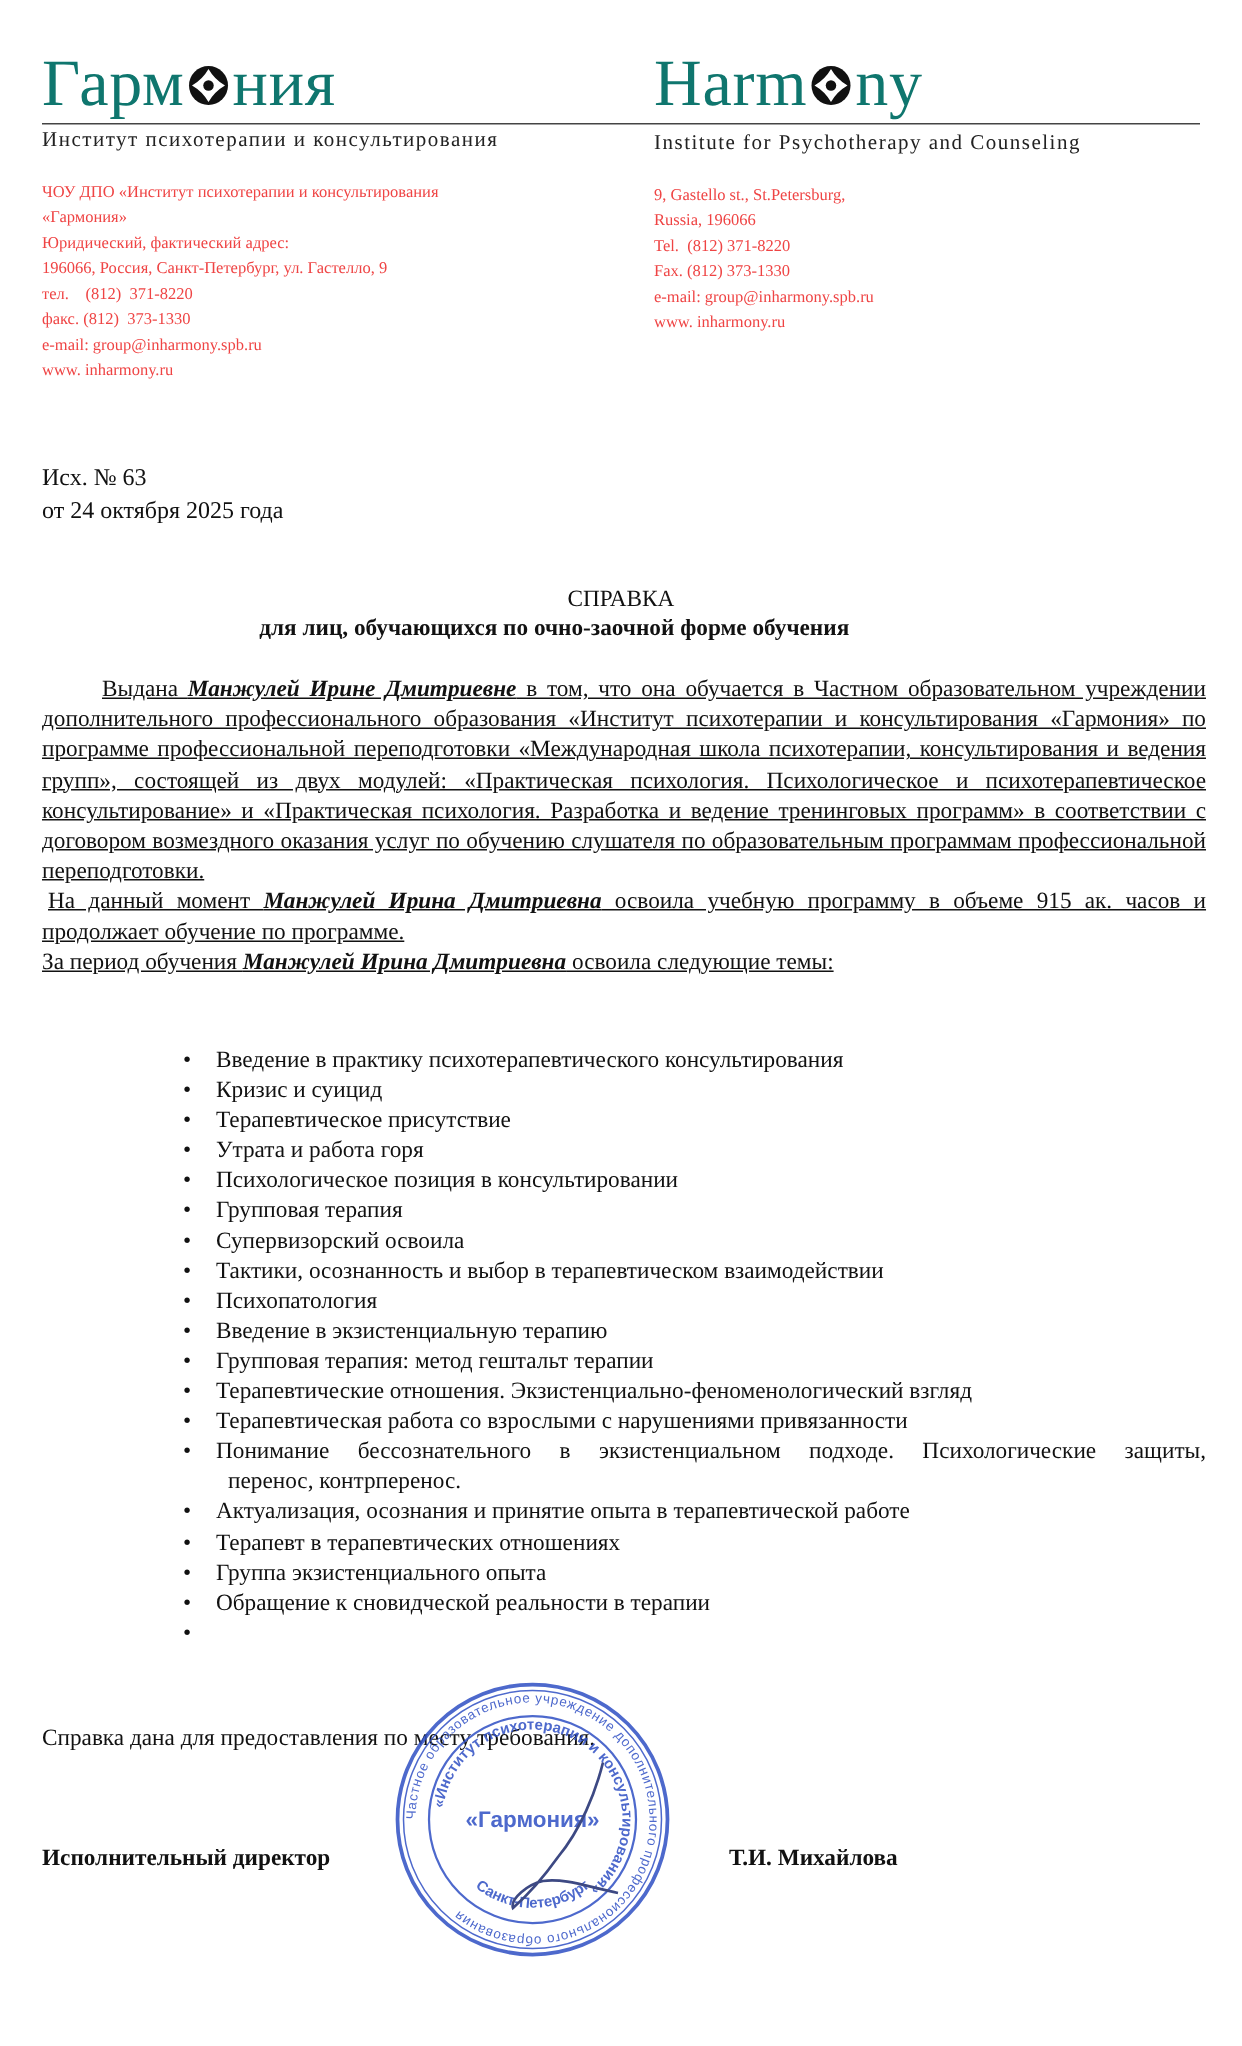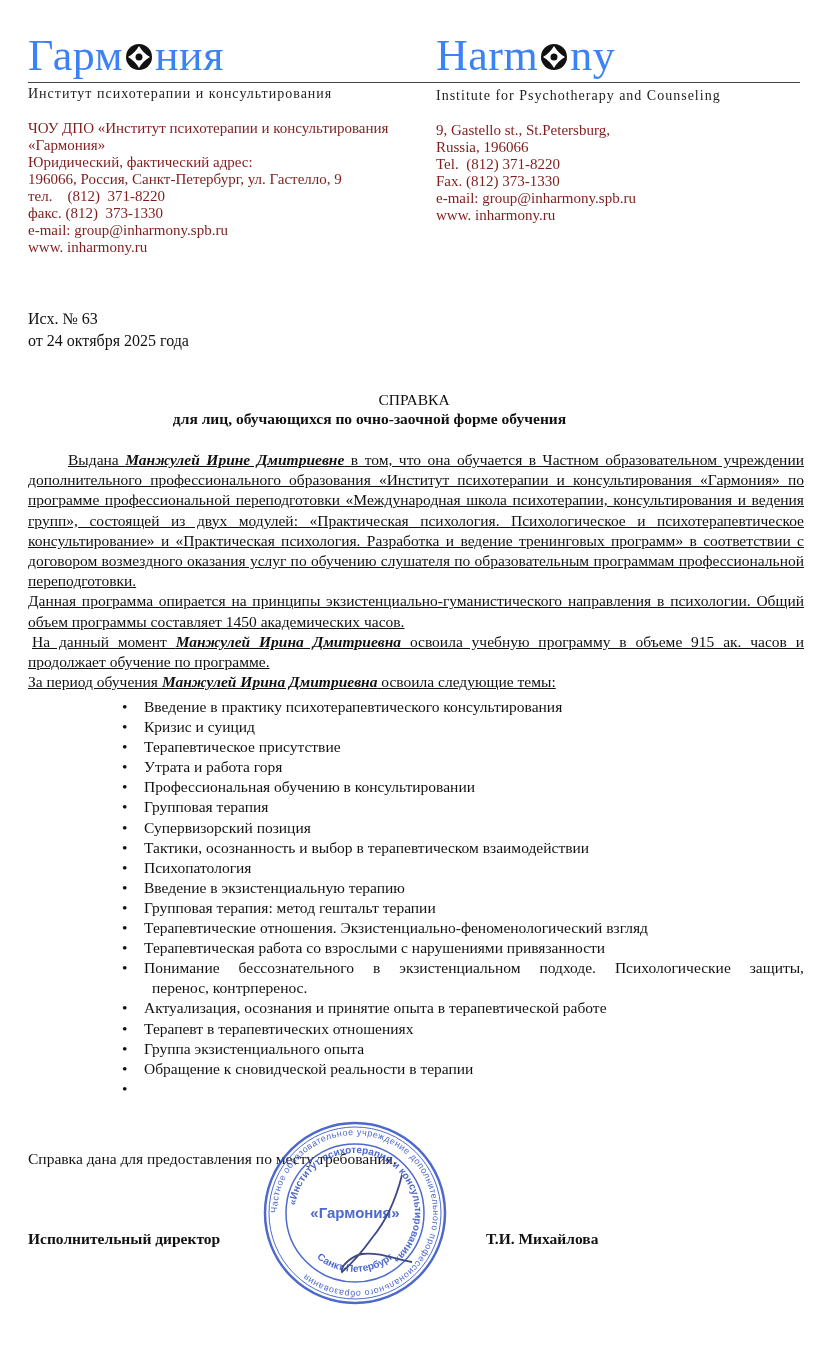--- a/index.html
+++ b/index.html
@@ -3,25 +3,25 @@
 <meta charset="utf-8">
 <style>
   html, body { margin: 0; padding: 0; background: #ffffff; }
   body {
     width: 828px; height: 1364px; position: relative; overflow: hidden;
     font-family: "Liberation Serif", "DejaVu Serif", serif; color: #111;
   }
   .abs { position: absolute; }
 
   
-  .logo { font-size: 44px; line-height: 44px; color: #3b82f6; letter-spacing: 0.5px; white-space: nowrap; }
+  .logo { font-size: 44px; line-height: 44px; color: #0f766e; letter-spacing: 0.5px; white-space: nowrap; }
   .logo .glyph { display: inline-block; width: 30px; height: 30px; vertical-align: -2px; margin: 0 1px; }
   .rule { height: 0; border-top: 1.5px solid #444; }
   .subtitle { font-size: 14px; letter-spacing: 1px; color: #222; white-space: nowrap; }
-  .addr { font-size: 15px; line-height: 17px; color: #7f1d1d; }
+  .addr { font-size: 11px; line-height: 17px; color: #ef4444; }
   .addr div { white-space: nowrap; }
 
   .ref { font-size: 16px; line-height: 22px; }
 
   .title { font-size: 15.5px; text-align: center; width: 828px; left: 0; }
   .subtitle2 { font-size: 15.5px; font-weight: bold; text-align: center; width: 739px; left: 0; }
 
   .body-text { font-size: 15.5px; line-height: 20.2px; text-align: justify; left: 28px; width: 776px; }
   .body-text p { margin: 0; }
   .body-text .indent { text-indent: 40px; }
@@ -86,33 +86,32 @@
 <div class="abs ref" style="left:28px; top:308px;">
   <div>Исх. № 63</div>
   <div>от 24 октября 2025 года</div>
 </div>
 
 <div class="abs title" style="top:391px;">СПРАВКА</div>
 <div class="abs subtitle2" style="top:410px;">для лиц, обучающихся по очно-заочной форме обучения</div>
 
 <div class="abs body-text" style="top:450px;text-decoration:underline;">
   <p class="indent"><span>Выдана </span><span class="bi">Манжулей Ирине Дмитриевне</span><span> в том, что она обучается в Частном образовательном учреждении дополнительного профессионального образования «Институт психотерапии и консультирования «Гармония» по программе профессиональной переподготовки «Международная школа психотерапии, консультирования и ведения групп», состоящей из двух модулей: «Практическая психология. Психологическое и психотерапевтическое консультирование» и «Практическая психология. Разработка и ведение тренинговых программ» в соответствии с договором возмездного оказания услуг по обучению слушателя по образовательным программам профессиональной переподготовки.</span></p>
-  <p>Данная программа опирается на принципы экзистенциально-гуманистического направления в психологии. Общий объем программы составляет 1450 академических часов.</p>
   <p class="lead-space"><span>На данный момент </span><span class="bi">Манжулей Ирина Дмитриевна</span><span> освоила учебную программу в объеме 915 ак. часов и продолжает обучение по программе.</span></p>
   <p><span>За период обучения </span><span class="bi">Манжулей Ирина Дмитриевна</span><span> освоила следующие темы:</span></p>
 </div>
 
 <ul class="abs topics" style="top:697px;">
   <li><span class="bullet">•</span><span>Введение в практику психотерапевтического консультирования</span></li>
   <li><span class="bullet">•</span><span>Кризис и суицид</span></li>
   <li><span class="bullet">•</span><span>Терапевтическое присутствие</span></li>
   <li><span class="bullet">•</span><span>Утрата и работа горя</span></li>
-  <li><span class="bullet">•</span><span>Профессиональная обучению в консультировании</span></li>
+  <li><span class="bullet">•</span><span>Психологическое позиция в консультировании</span></li>
   <li><span class="bullet">•</span><span>Групповая терапия</span></li>
-  <li><span class="bullet">•</span><span>Супервизорский позиция</span></li>
+  <li><span class="bullet">•</span><span>Супервизорский освоила</span></li>
   <li><span class="bullet">•</span><span>Тактики, осознанность и выбор в терапевтическом взаимодействии</span></li>
   <li><span class="bullet">•</span><span>Психопатология</span></li>
   <li><span class="bullet">•</span><span>Введение в экзистенциальную терапию</span></li>
   <li><span class="bullet">•</span><span>Групповая терапия: метод гештальт терапии</span></li>
   <li><span class="bullet">•</span><span>Терапевтические отношения. Экзистенциально-феноменологический взгляд</span></li>
   <li><span class="bullet">•</span><span>Терапевтическая работа со взрослыми с нарушениями привязанности</span></li>
   <li style="text-align:justify; text-align-last:justify;"><span class="bullet">•</span><span>Понимание бессознательного в экзистенциальном подходе. Психологические защиты,</span></li>
   <li style="padding-left:34px;"><span>перенос, контрперенос.</span></li>
   <li><span class="bullet">•</span><span>Актуализация, осознания и принятие опыта в терапевтической работе</span></li>
   <li><span class="bullet">•</span><span>Терапевт в терапевтических отношениях</span></li>

